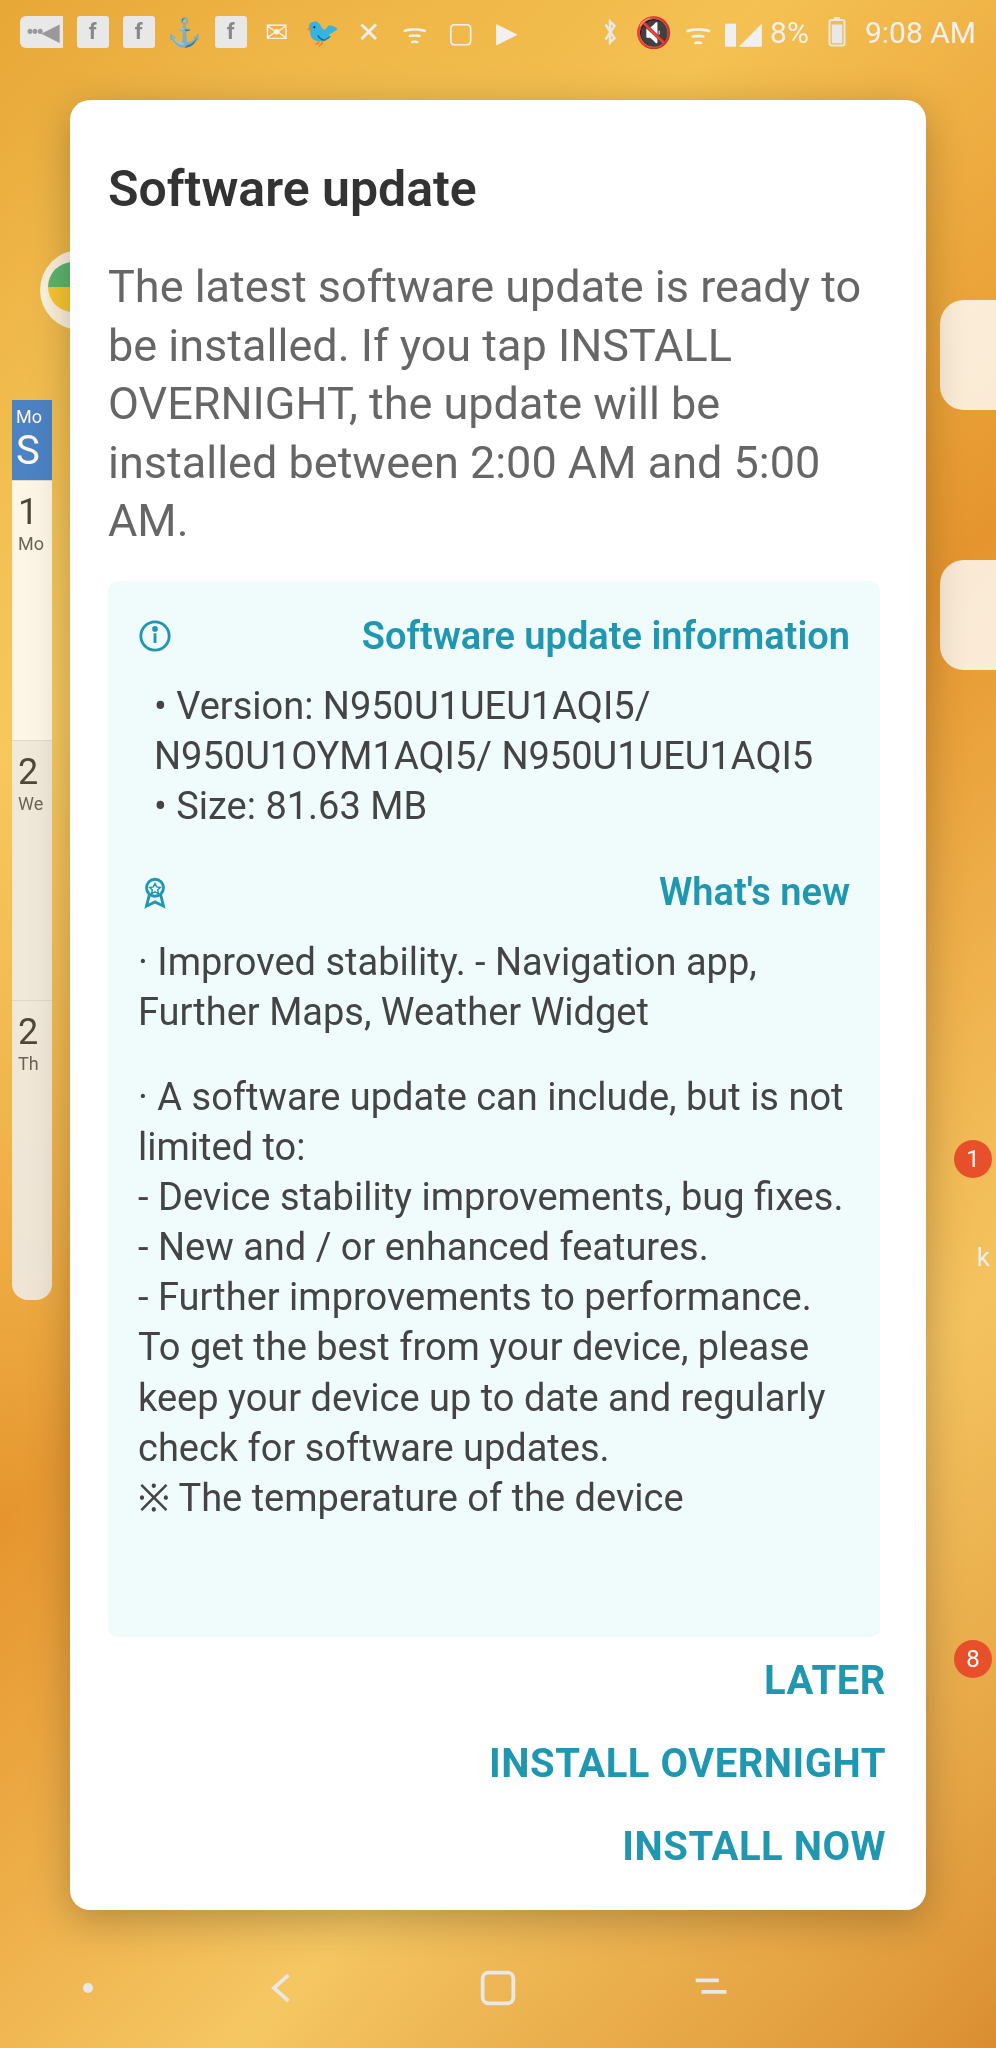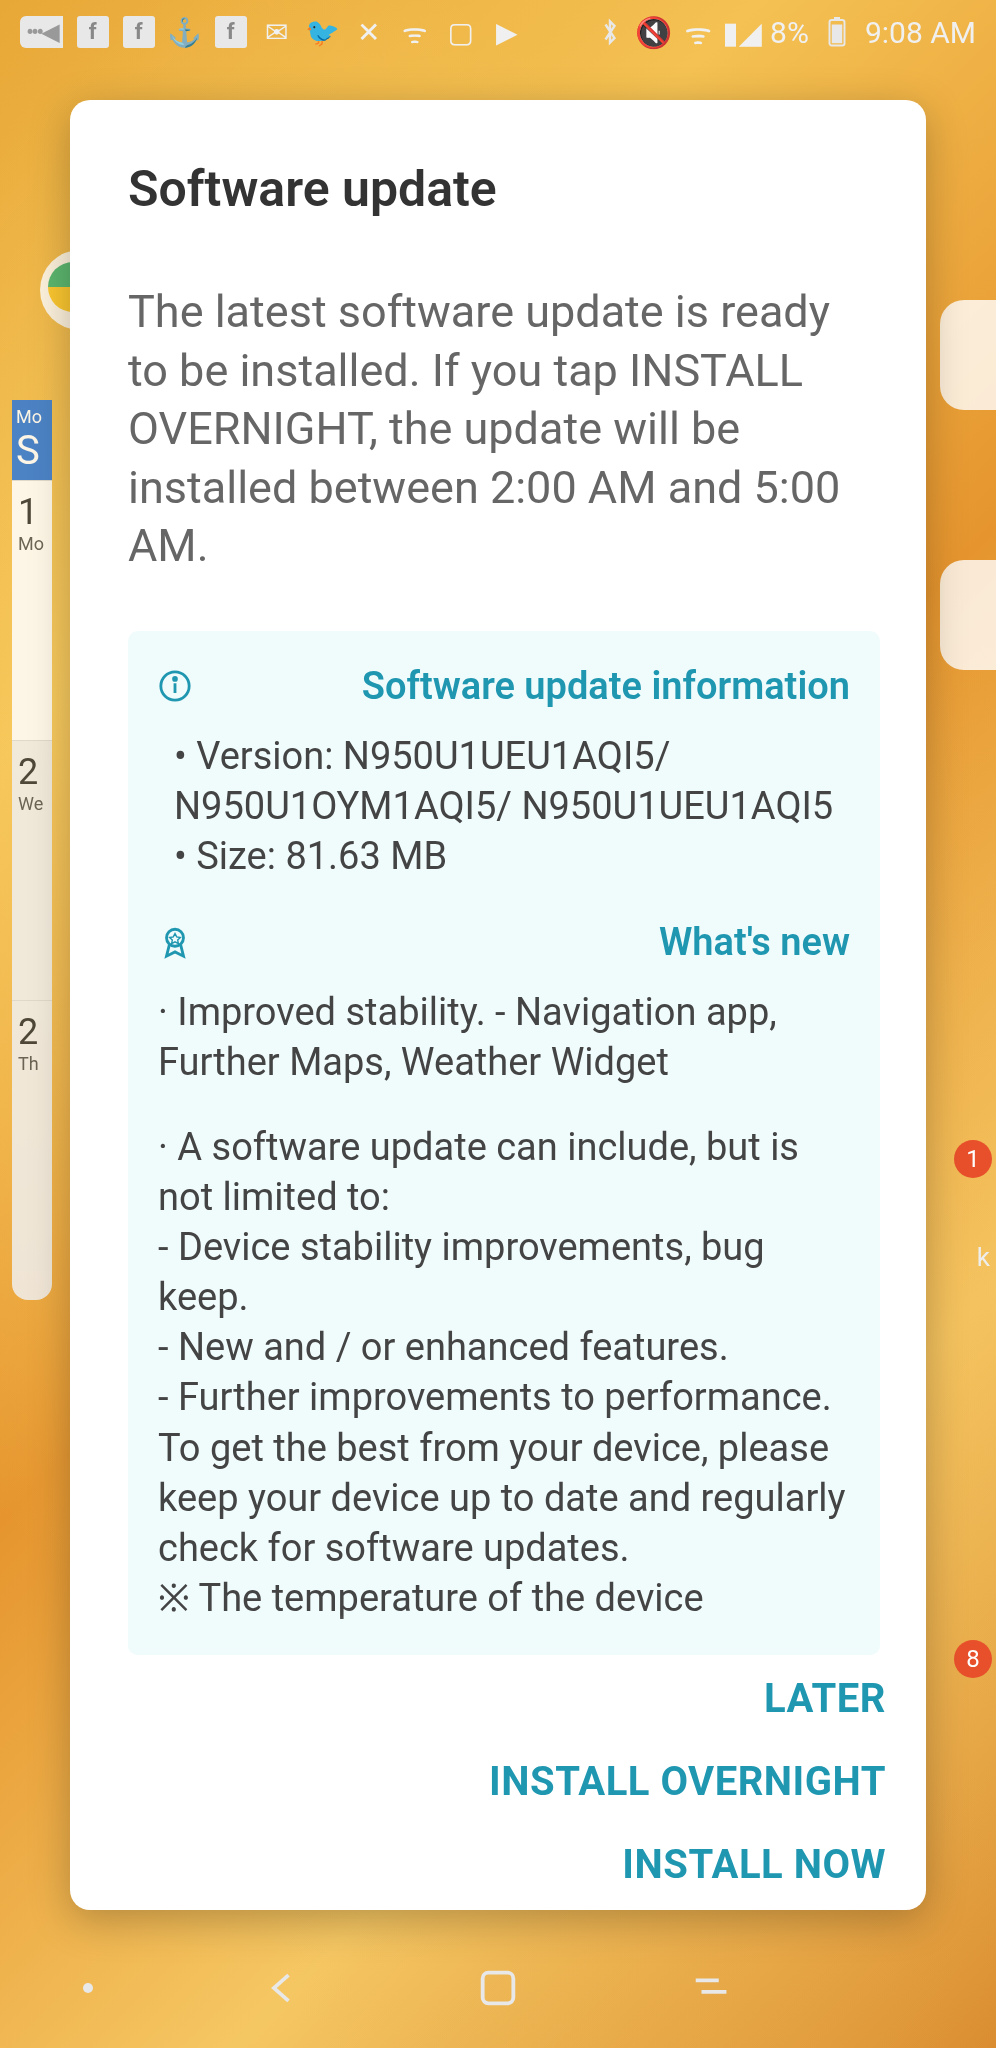--- a/index.html
+++ b/index.html
@@ -82,24 +82,23 @@
     background: #fff;
     border-radius: 20px;
     display: flex;
     flex-direction: column;
     overflow: hidden;
     box-shadow: 0 10px 40px rgba(0,0,0,0.25);
   }
   .dialog-body {
     flex: 1;
     overflow: hidden;
-    padding: 60px 46px 0 58px;
+    padding: 60px 46px 0 38px;
     display: flex;
     flex-direction: column;
-    gap: 25px;
   }
   .dialog-title {
     font-size: 50px;
     font-weight: 600;
     color: #333;
     margin-bottom: 40px;
   }
   .dialog-desc {
     font-size: 45px;
     color: #666;
@@ -132,21 +131,21 @@
   .info-list div::before { content:"• "; }
   .note-line::before { content:"· "; }
   .nested { padding-left: 0; }
   .nested-line::before { content:" - "; }
   .footnote::before { content:" ※ "; }
   .fade {
     position:absolute; left:0; right:0; bottom:0; height:40px;
     background: linear-gradient(to bottom, rgba(240,251,252,0), #f0fbfc);
   }
   .dialog-actions {
-    padding: 20px 40px 22px 40px;
+    padding: 20px 40px 40px 40px;
     display: flex;
     flex-direction: column;
     align-items: flex-end;
     gap: 36px;
   }
   .action-btn {
     color: #2097b1;
     font-weight: 700;
     font-size: 40px;
     letter-spacing: 0.5px;
@@ -249,21 +248,21 @@
             <circle cx="12" cy="9" r="6"></circle>
             <path d="M8 14 L6 22 L12 19 L18 22 L16 14"></path>
             <path d="M12 6 l1.2 2.4 2.6 .4 -1.9 1.8 .5 2.6 -2.4 -1.3 -2.4 1.3 .5 -2.6 -1.9 -1.8 2.6 -.4z" stroke-width="1"></path>
           </svg>
         <span>What's new</span>
       </div>
       <div class="note-line">Improved stability. - Navigation app, Further Maps, Weather Widget</div>
       <div style="height:34px;"></div>
       <div class="note-line">A software update can include, but is not limited to:</div>
       <div class="nested">
-        <div class="nested-line">Device stability improvements, bug keep.</div>
+        <div class="nested-line">Device stability improvements, bug fixes.</div>
         <div class="nested-line">New and / or enhanced features.</div>
         <div class="nested-line">Further improvements to performance.</div>
       </div>
       <div>To get the best from your device, please keep your device up to date and regularly check for software updates.</div>
       <div class="footnote">The temperature of the device</div>
       <div class="fade"></div>
     </div>
   </div>
 
   <div class="dialog-actions">

